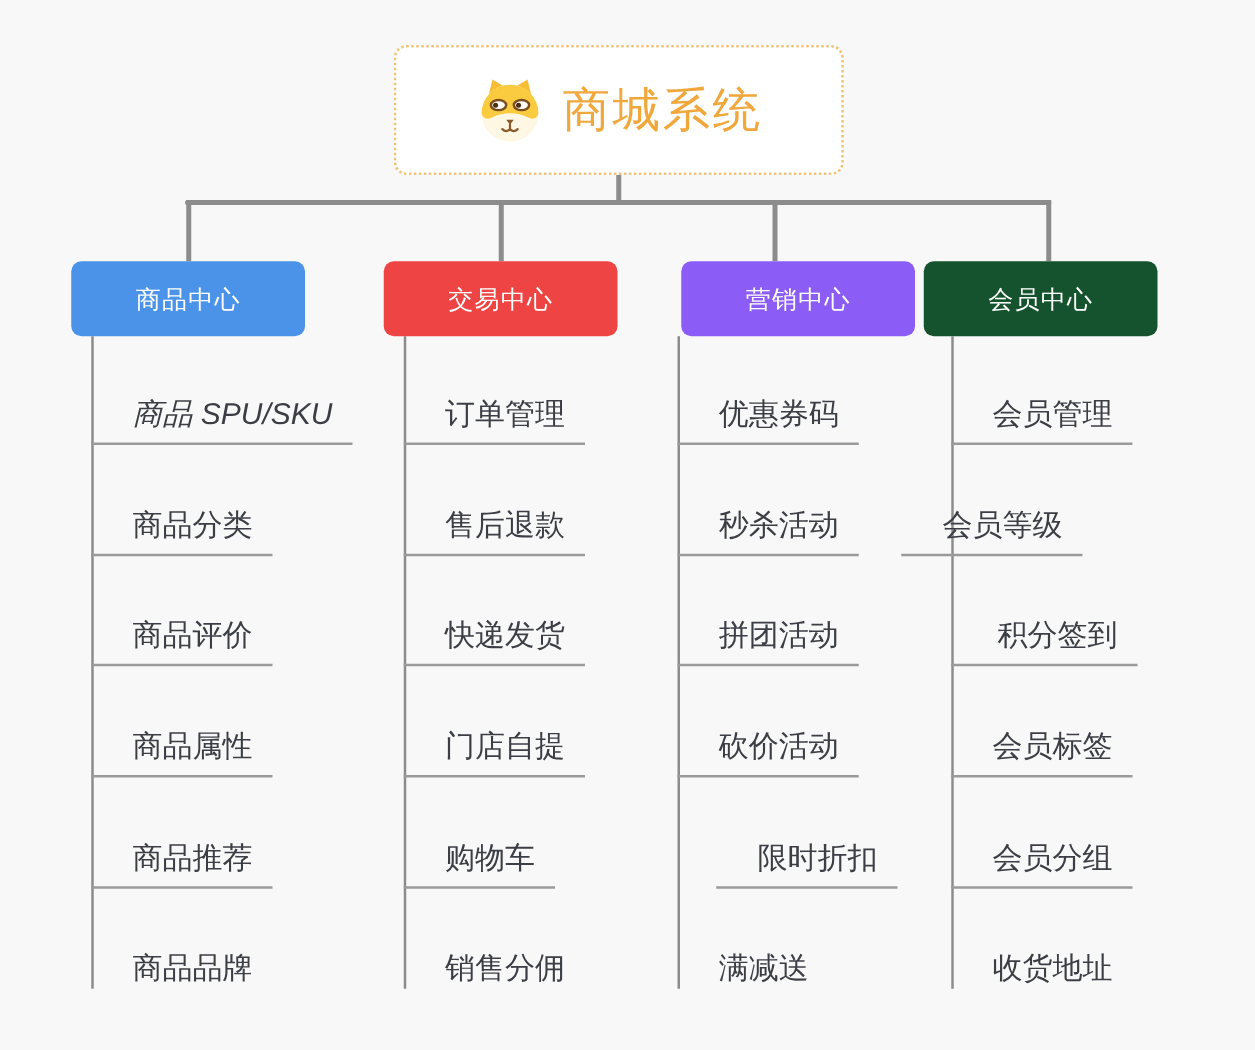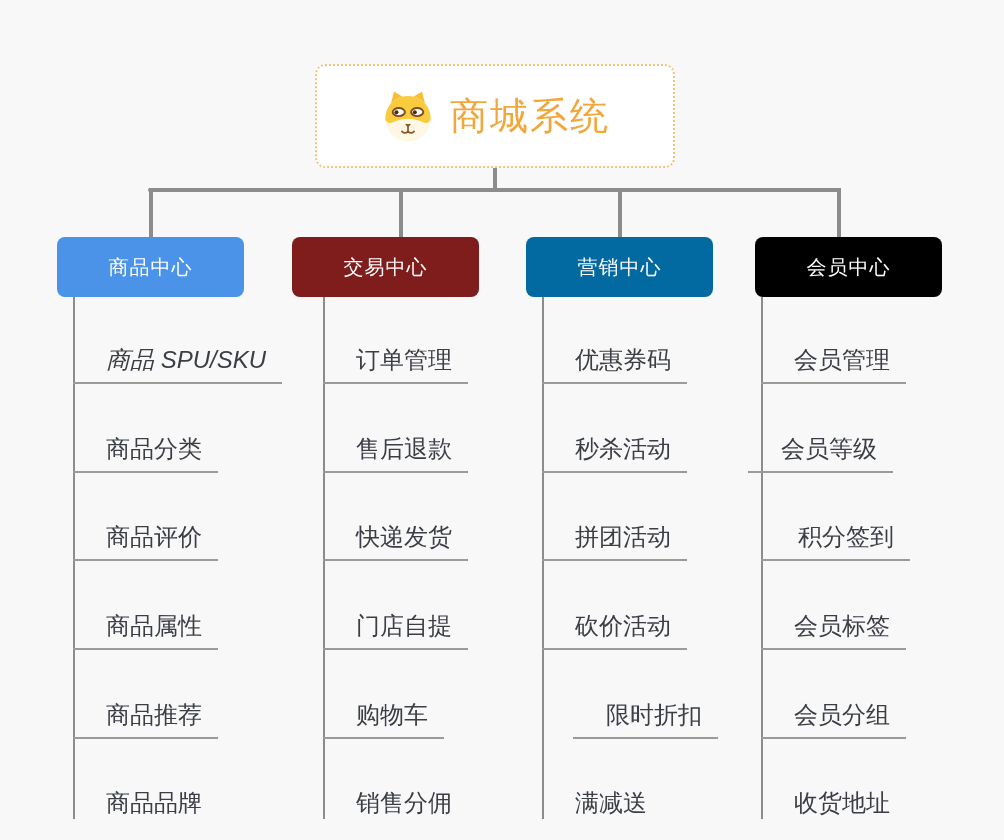--- a/index.html
+++ b/index.html
@@ -14,21 +14,20 @@
   html,body{width:1004px;height:840px}
   body{
     font-family:"Liberation Sans","DejaVu Sans",sans-serif;
     background:var(--bg);
   }
   .canvas{
     position:relative;
     width:1004px;height:791px;
     background:var(--bg);
     overflow:hidden;
-    margin-top:28px;
   }
   
   .root-node{
     position:absolute;
     left:315px;top:36px;width:360px;height:104px;
     background:#FFFFFF;
     border:2px dotted var(--root-border);
     border-radius:10px;
     display:flex;align-items:center;justify-content:center;
     gap:14px;
@@ -108,41 +107,41 @@
       <div class="conn conn-stub" style="left: 148.5px;"></div>
       <div class="branch-header" style="left: 57px; background: rgb(74, 147, 233);">商品中心</div>
       <div class="trunk" style="left: 73px; top: 269px; height: 532px;"></div>
       <div class="leaf" style="left: 73px; top: 356px; font-style: italic;">商品 SPU/SKU</div>
       <div class="leaf" style="left: 73px; top: 445px;">商品分类</div>
       <div class="leaf" style="left: 73px; top: 533px;">商品评价</div>
       <div class="leaf" style="left: 73px; top: 622px;">商品属性</div>
       <div class="leaf" style="left: 73px; top: 711px;">商品推荐</div>
       <div class="leaf" style="left: 73px; top: 799px;">商品品牌</div>
       <div class="conn conn-stub" style="left: 398.5px;"></div>
-      <div class="branch-header" style="left: 292px; background: #7f1d1d;">交易中心</div>
+      <div class="branch-header" style="left: 307px; background: #ef4444;">交易中心</div>
       <div class="trunk" style="left: 323px; top: 269px; height: 532px;"></div>
       <div class="leaf" style="left: 323px; top: 356px;">订单管理</div>
       <div class="leaf" style="left: 323px; top: 445px;">售后退款</div>
       <div class="leaf" style="left: 323px; top: 533px;">快递发货</div>
       <div class="leaf" style="left: 323px; top: 622px;">门店自提</div>
       <div class="leaf" style="left: 323px; top: 711px;">购物车</div>
       <div class="leaf" style="left: 323px; top: 799px;">销售分佣</div>
       <div class="conn conn-stub" style="left: 617.5px;"></div>
-      <div class="branch-header" style="left: 526px; background: #0369a1;">营销中心</div>
+      <div class="branch-header" style="left: 545px; background: #8b5cf6;">营销中心</div>
       <div class="trunk" style="left: 542px; top: 269px; height: 532px;"></div>
       <div class="leaf" style="left: 542px; top: 356px;">优惠券码</div>
       <div class="leaf" style="left: 542px; top: 445px;">秒杀活动</div>
       <div class="leaf" style="left: 542px; top: 533px;">拼团活动</div>
       <div class="leaf" style="left: 542px; top: 622px;">砍价活动</div>
       <div class="leaf" style="left: 573px; top: 711px;">限时折扣</div>
       <div class="leaf" style="left: 542px; top: 799px;">满减送</div>
       <div class="conn conn-stub" style="left: 836.5px;"></div>
-      <div class="branch-header" style="left: 755px; background: #000000;">会员中心</div>
+      <div class="branch-header" style="left: 739px; background: #14532d;">会员中心</div>
       <div class="trunk" style="left: 761px; top: 269px; height: 532px;"></div>
       <div class="leaf" style="left: 761px; top: 356px;">会员管理</div>
-      <div class="leaf" style="left: 748px; top: 445px;">会员等级</div>
+      <div class="leaf" style="left: 721px; top: 445px;">会员等级</div>
       <div class="leaf" style="left: 761px; top: 533px; padding-left: 37px;">积分签到</div>
       <div class="leaf" style="left: 761px; top: 622px;">会员标签</div>
       <div class="leaf" style="left: 761px; top: 711px;">会员分组</div>
       <div class="leaf" style="left: 761px; top: 799px;">收货地址</div>
     </div>
 
 </div>
 
 </body></html>

